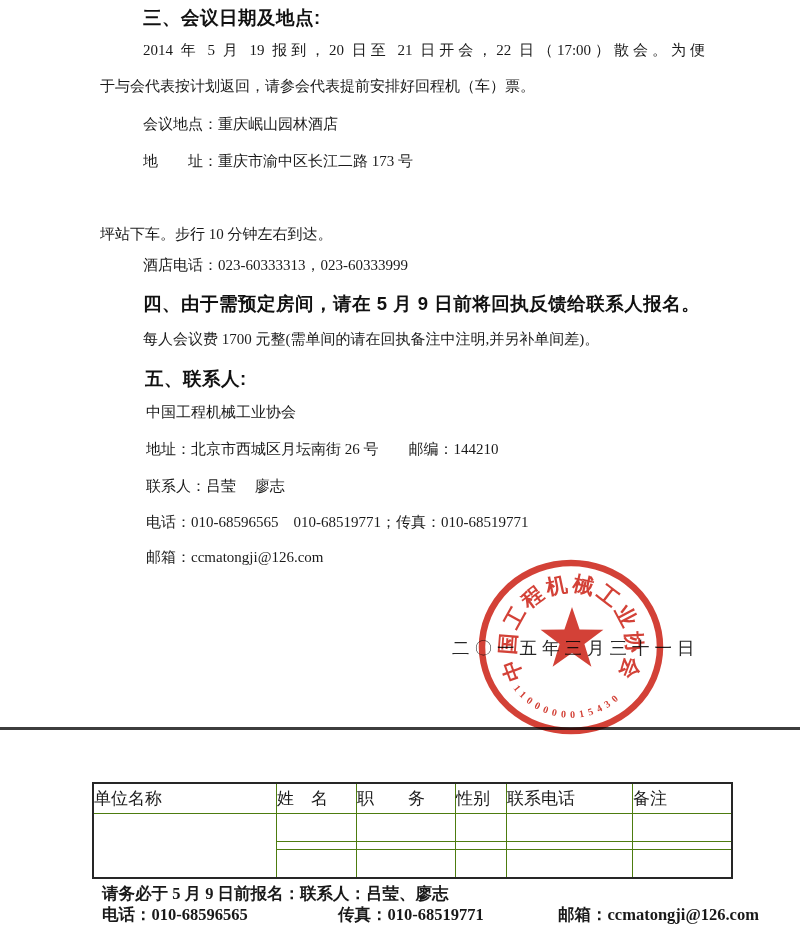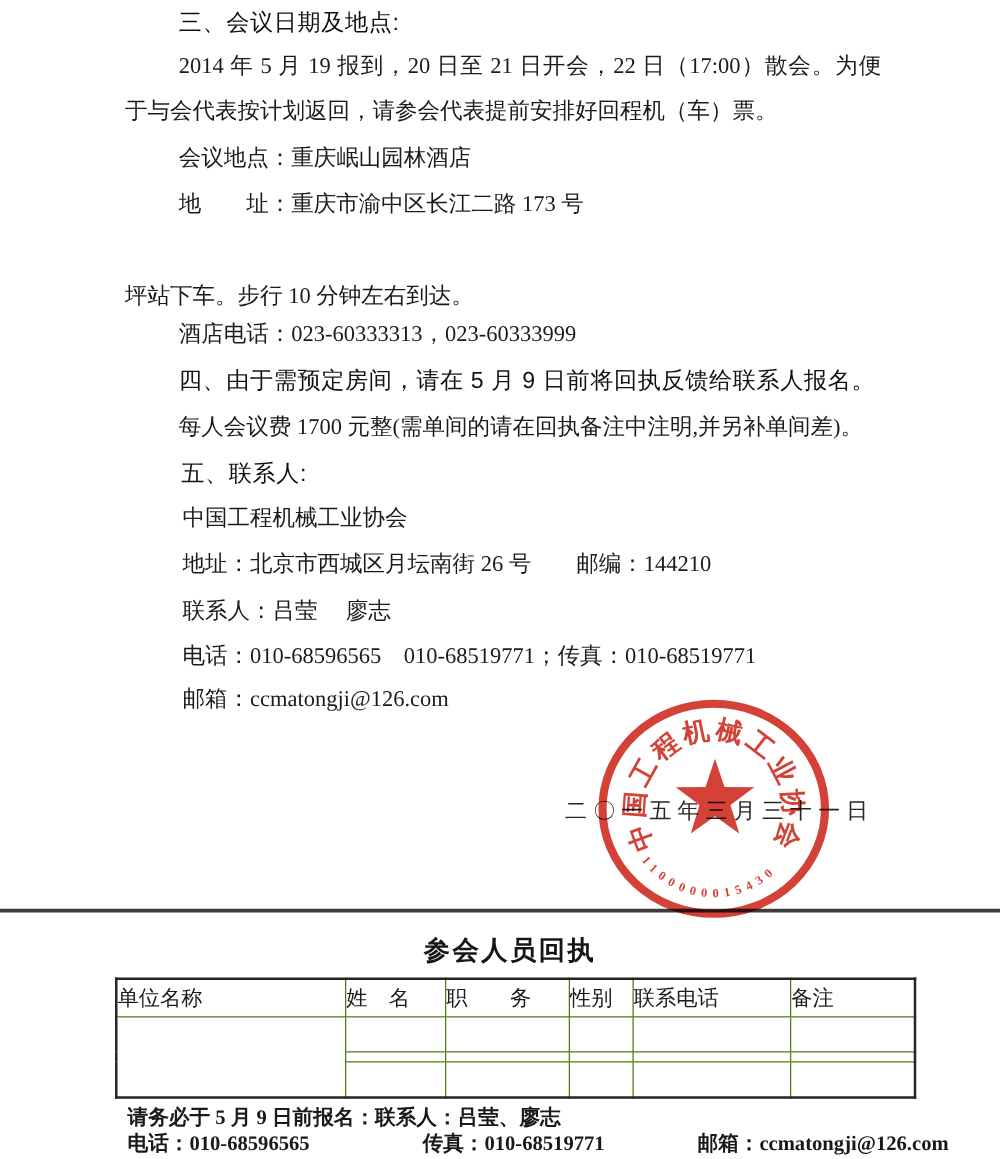--- a/index.html
+++ b/index.html
@@ -2,22 +2,22 @@
 <html><head>
 <meta charset="utf-8">
 <style>
   html,body { margin:0; padding:0; background:#ffffff; }
   .page {
     position:relative; width:800px; height:927px; background:#ffffff;
     font-family:"Liberation Serif","DejaVu Serif",serif; color:#1a1a1a;
     overflow:hidden;
   }
   
-  .nl { position:absolute; font-size:18px; line-height:1.25; white-space:nowrap; }
-  .hei { font-family:"Liberation Sans","DejaVu Sans",sans-serif; font-weight:normal; color:#111; letter-spacing:.5px; }
+  .nl { position:absolute; font-size:15px; line-height:1.25; white-space:nowrap; }
+  .hei { font-family:"Liberation Sans","DejaVu Sans",sans-serif; font-weight:bold; color:#111; letter-spacing:.5px; }
   .just { white-space:normal; text-align:justify; text-align-last:justify; }
   .nl1  { left:143px; top:6px;   font-size:18.5px; }
   .nl2  { left:143px; top:41px;  width:562px; }
   .nl3  { left:100px; top:77px;  }
   .nl4  { left:143px; top:115px; }
   .nl5  { left:143px; top:152px; }
   .nl6  { left:143px; top:189px; width:560px; }
   .nl7  { left:100px; top:225px; }
   .nl8  { left:143px; top:256px; }
   .nl9  { left:143px; top:292px; font-size:18.5px; }
@@ -104,21 +104,20 @@
     <text font-size="21" fill="#cf3126" letter-spacing="3">
       <textPath href="#nameArc" startOffset="1%">中国工程机械工业协会</textPath>
     </text>
     <text font-size="10" fill="#cf3126" letter-spacing="4.6">
       <textPath href="#numArc" startOffset="8%">1100000015430</textPath>
     </text>
   </svg>
 
   <div class="divider"></div>
 
-  <div class="reply-title">参会人员回执</div>
 
   <table class="reply">
     <tbody>
         <tr class="hdr">
       <th class="c1">单位名称</th>
       <th class="c2">姓　名</th>
       <th class="c3">职　　务</th>
       <th class="c4">性别</th>
       <th class="c5">联系电话</th>
       <th class="c6">备注</th>

